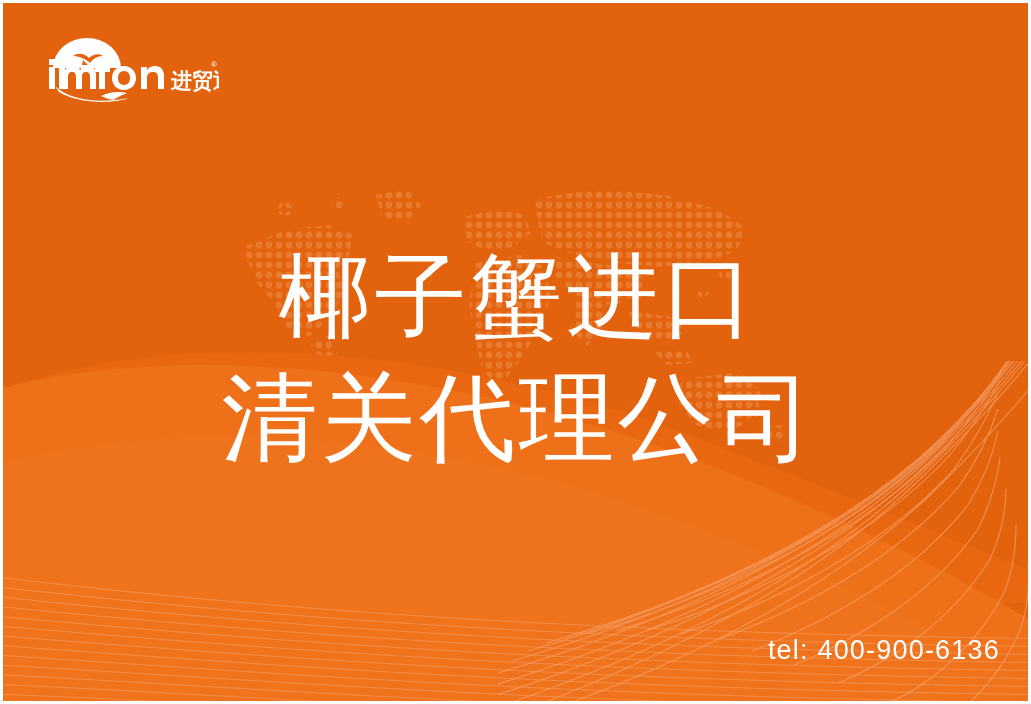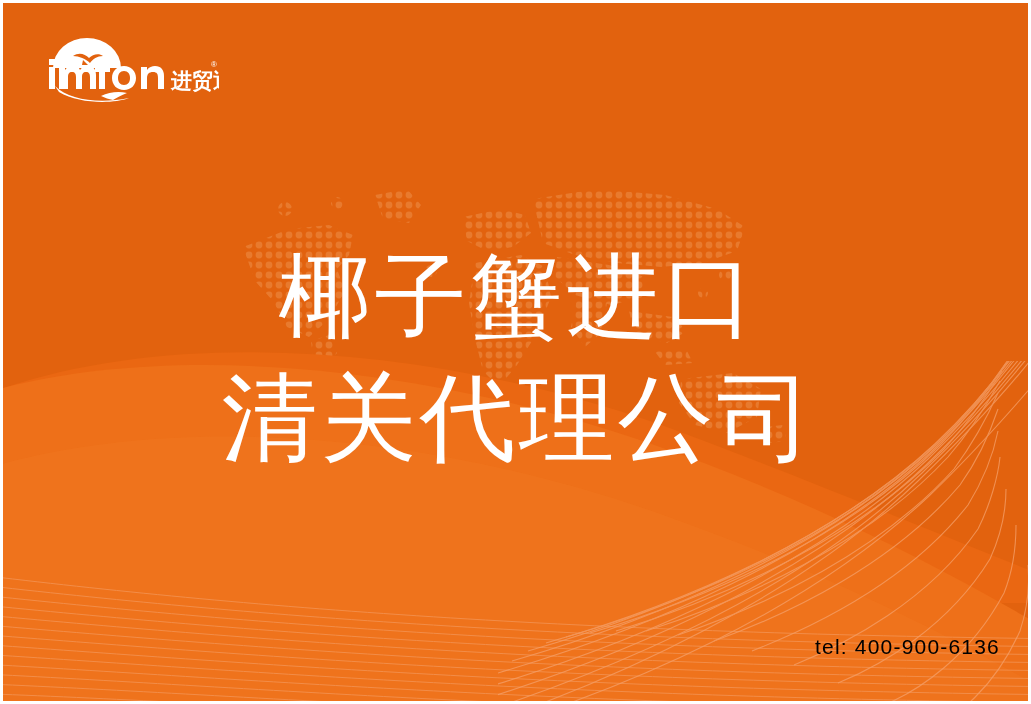--- a/index.html
+++ b/index.html
@@ -53,22 +53,22 @@
     letter-spacing:4px;
     white-space:nowrap;
   }
   #headline .hl-line{ display:block; }
   #hl2{ font-size:96px; letter-spacing:3px; }
 
   
   #phone{
     position:absolute;
     right:28px; top:632px;
-    color:#000000;
-    font-size:21px;
+    color:#ffffff;
+    font-size:27px;
     font-weight:300;
     letter-spacing:1.2px;
     white-space:nowrap;
   }
 </style>
 </head>
 <body>
 
 <div id="banner">
 

